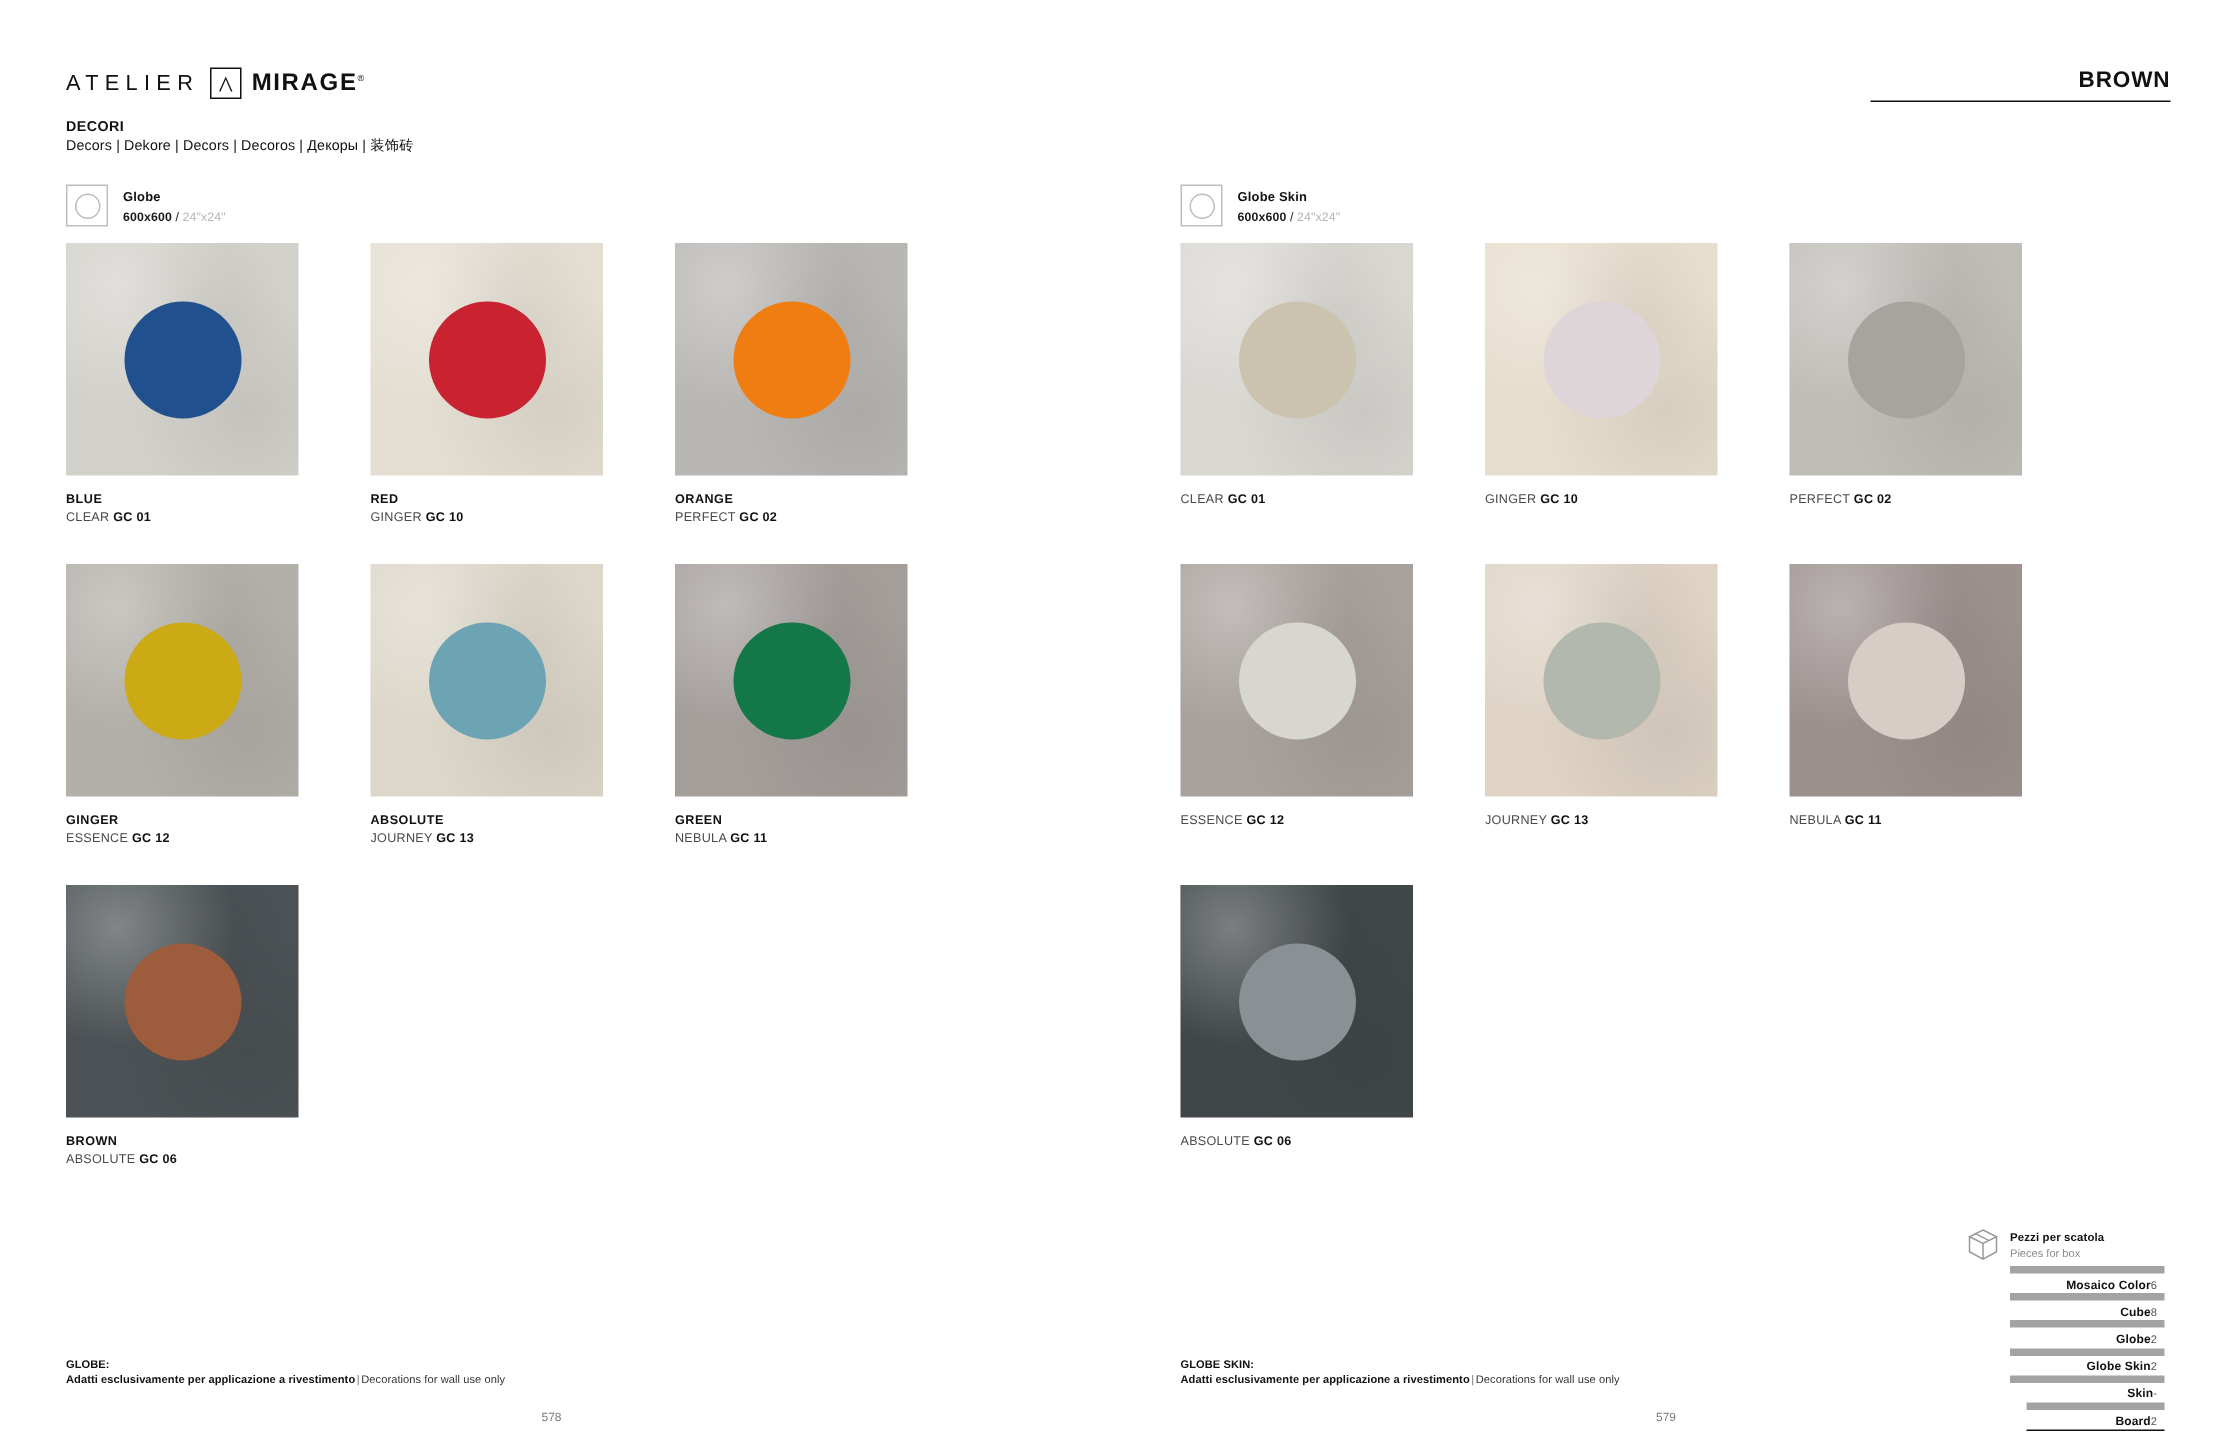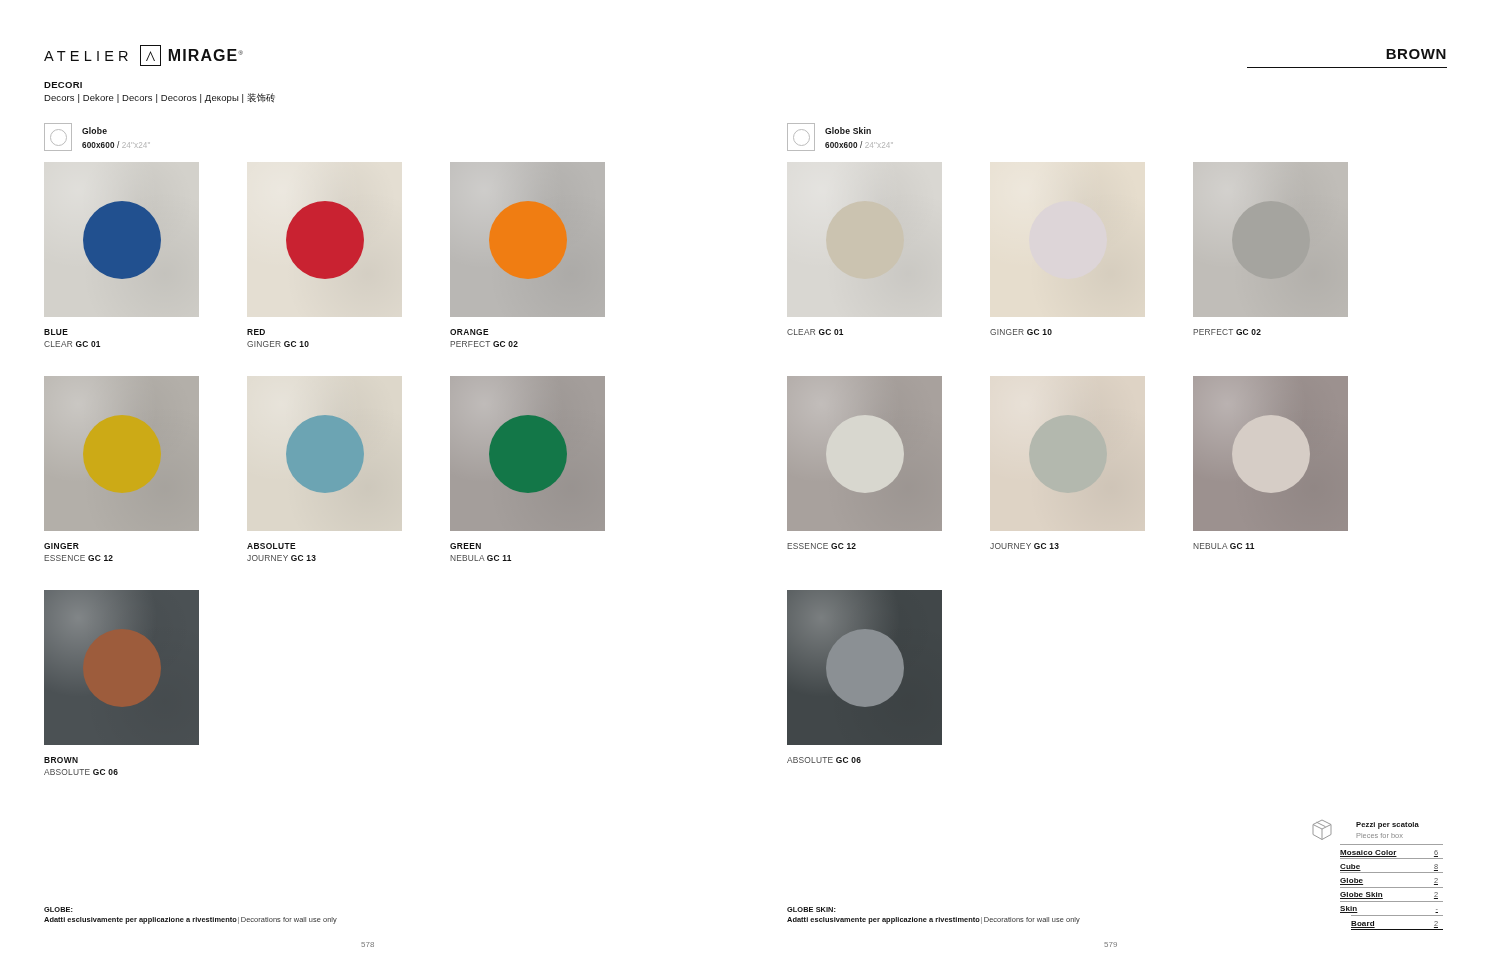--- a/index.html
+++ b/index.html
@@ -195,44 +195,43 @@
   
   .box-table {
     position: absolute;
     left: 1311px;
     top: 818px;
     width: 132px;
   }
   .box-table-head {
     display: flex;
     align-items: flex-start;
-    gap: 23px;
+    gap: 7px;
   }
   .box-icon { width: 22px; height: 24px; flex: 0 0 auto; }
   .box-head-text { line-height: 10.5px; padding-top: 2px; }
   .box-title {
     font-size: 7.6px;
     font-weight: bold;
     color: #111;
     letter-spacing: 0.1px;
     display: block;
   }
   .box-subtitle {
     font-size: 7.4px;
     color: #8a8a8a;
     display: block;
   }
   .box-rows { margin-top: 2px; margin-left: 29px; }
   .box-row {
     display: flex;
-    justify-content: space-between;
+    justify-content: flex-end;
     align-items: baseline;
-    border-top: 1px solid #a3a3a3;
+    border-top: 5px solid #a3a3a3;
     padding: 2.6px 0 1.6px 0;
-    text-decoration: underline;
   }
   .box-row:last-child { border-bottom: 1px solid #111; margin-left: 11px; }
   .box-row-label {
     font-size: 8px;
     font-weight: bold;
     color: #111;
     letter-spacing: 0.1px;
   }
   .box-row-value {
     font-size: 7.4px;

